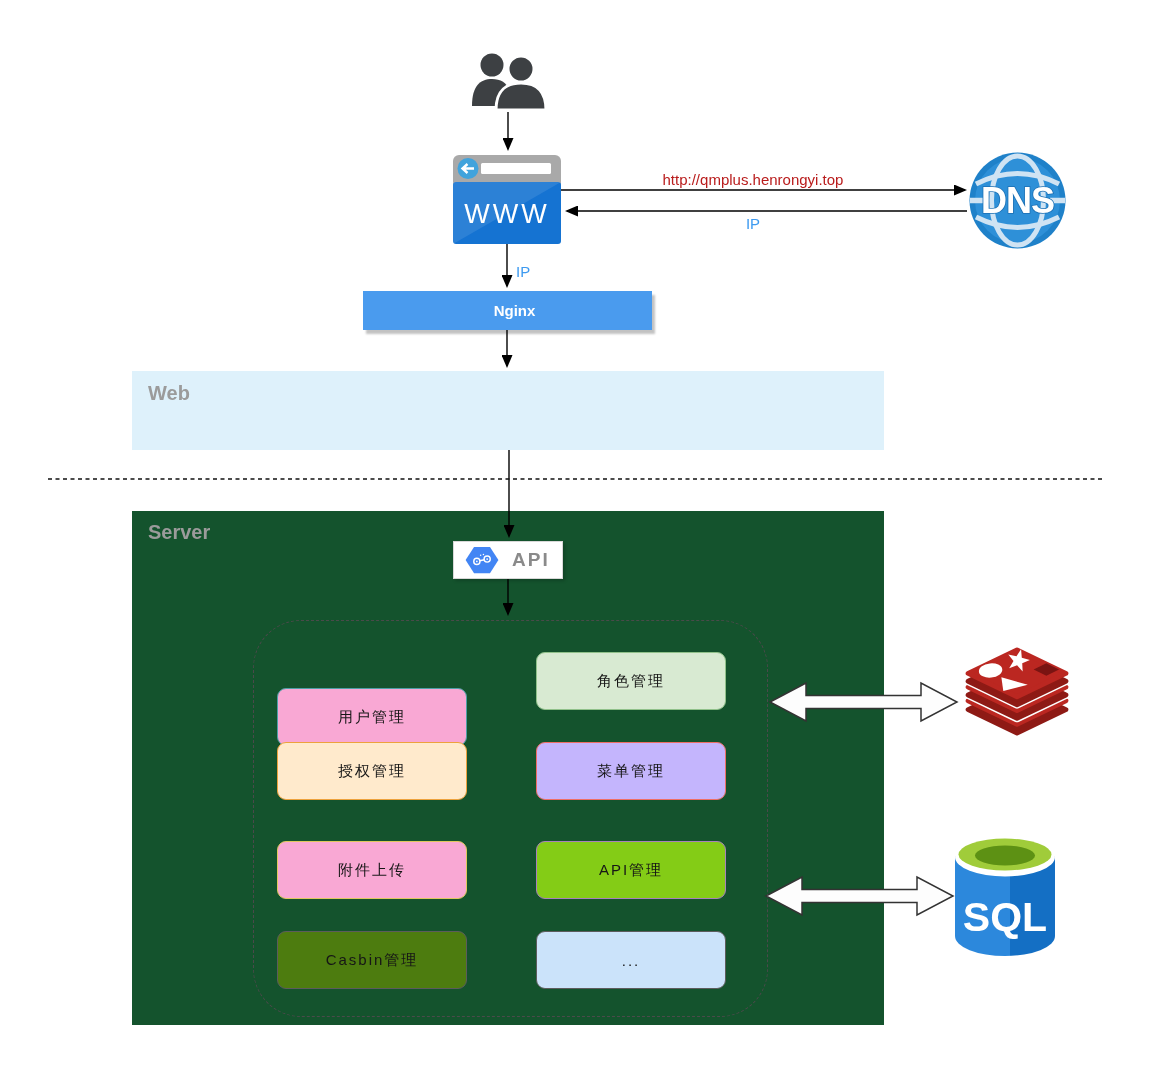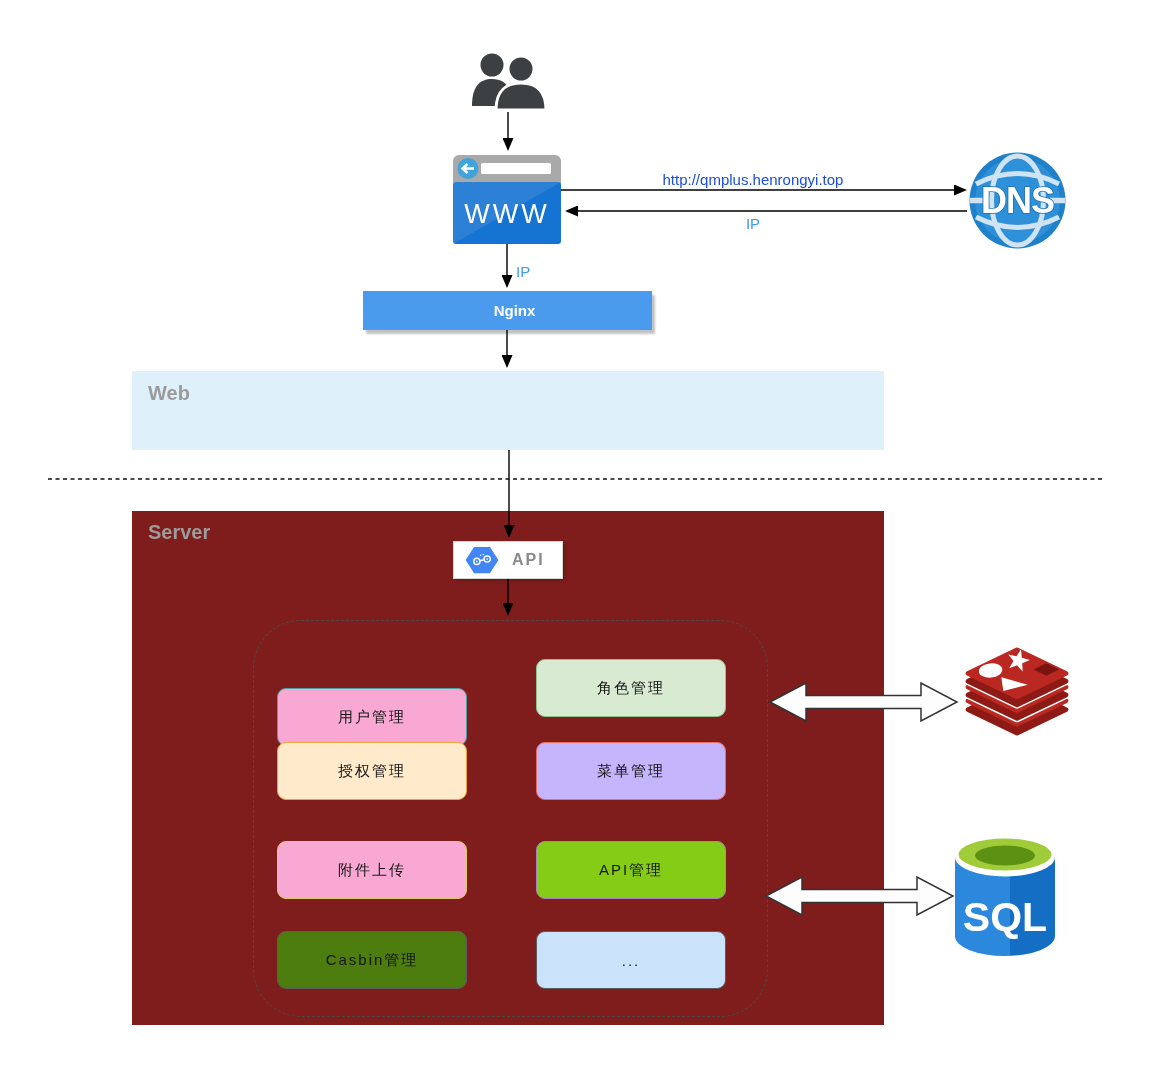--- a/index.html
+++ b/index.html
@@ -8,31 +8,31 @@
   .abs { position:absolute; }
   #arrow-layer { position:absolute; left:0; top:0; width:1161px; height:1081px; }
   .zone-label { font-weight:bold; font-size:20px; color:#9b9b9b; }
   .edge-label { position:absolute; font-size:15px; text-align:center; }
   .module-box { position:absolute; width:190px; height:58px; border-radius:9px; border:1px solid; display:flex; align-items:center; justify-content:center; font-size:15px; letter-spacing:2px; color:#161616; }
   #web-zone { left:132px; top:371px; width:752px; height:79px; padding:11px 0 4px 16px; }
   #server-zone { left:132px; top:511px; width:752px; height:514px; padding:10px 0 0 16px; }
   #dashed-rect { left:253px; top:620px; width:515px; height:397px; border:1.6px dashed #4a4a4a; border-radius:48px; }
   #nginx-bar { left:363px; top:291px; width:289px; height:39px; display:flex; align-items:center; justify-content:center; color:#fff; font-size:15px; font-weight:bold; box-shadow:3px 4px 2px rgba(0,0,0,0.24); }
   #api-box { left:453px; top:541px; width:110px; height:38px; background:#fff; border:1px solid #d8d8d8; box-shadow:2px 2px 3px rgba(0,0,0,0.18); display:flex; align-items:center; justify-content:flex-start; padding-left:11px; gap:13px; }
-  #api-label { color:#8a8a8a; font-weight:bold; font-size:16px; letter-spacing:2px; }
+  #api-label { color:#8a8a8a; font-weight:bold; font-size:19px; letter-spacing:2px; }
 </style>
 </head>
 <body>
 
 <div id="canvas">
 
   <div id="web-zone" class="abs" style="background:#def1fb;">
     <span class="zone-label">Web</span>
   </div>
-  <div id="server-zone" class="abs" style="background:#7f1d1d;">
+  <div id="server-zone" class="abs" style="background:#14532d;">
     <span class="zone-label">Server</span>
   </div>
 
   <svg id="arrow-layer">
     <defs>
       <marker id="ah" markerWidth="13" markerHeight="11" refX="11" refY="5.5" orient="auto" markerUnits="userSpaceOnUse">
         <path d="M0,0 L13,5.5 L0,11 Z" fill="#000"></path>
       </marker>
     </defs>
     <line x1="508" y1="112" x2="508" y2="149" stroke="#000" stroke-width="1.4" marker-end="url(#ah)"></line>
@@ -40,21 +40,21 @@
     <line x1="967" y1="211" x2="567" y2="211" stroke="#000" stroke-width="1.4" marker-end="url(#ah)"></line>
     <line x1="507" y1="244" x2="507" y2="286" stroke="#000" stroke-width="1.4" marker-end="url(#ah)"></line>
     <line x1="507" y1="330" x2="507" y2="366" stroke="#000" stroke-width="1.4" marker-end="url(#ah)"></line>
     <line x1="509" y1="450" x2="509" y2="536" stroke="#000" stroke-width="1.4" marker-end="url(#ah)"></line>
     <line x1="508" y1="579" x2="508" y2="614" stroke="#000" stroke-width="1.4" marker-end="url(#ah)"></line>
     <line x1="48" y1="479" x2="1104" y2="479" stroke="#111" stroke-width="1.3" stroke-dasharray="4 3.5"></line>
     <path d="M770,702 L806,683 L806,695.5 L921,695.5 L921,683 L957,702 L921,721 L921,708.5 L806,708.5 L806,721 Z" fill="#fdfdfd" stroke="#333" stroke-width="1.5"></path>
     <path d="M766,896 L802,877 L802,889.5 L917,889.5 L917,877 L953,896 L917,915 L917,902.5 L802,902.5 L802,915 Z" fill="#fdfdfd" stroke="#333" stroke-width="1.5"></path>
   </svg>
 
-  <div class="edge-label" style="left:553px; top:171px; width:400px; color:#1d4ed8;">http://qmplus.henrongyi.top</div>
+  <div class="edge-label" style="left:553px; top:171px; width:400px; color:#b91c1c;">http://qmplus.henrongyi.top</div>
   <div class="edge-label" style="left:553px; top:215px; width:400px; color:#3d9af0;">IP</div>
   <div class="edge-label" style="left:516px; top:263px; width:30px; color:#3d9af0; text-align:left;">IP</div>
 
   <svg class="abs" style="left:470px; top:52px;" width="80" height="60" viewBox="0 0 80 60">
     <circle cx="22" cy="13" r="11.5" fill="#3d4043"></circle>
     <path d="M2,54 C2,34 10,27 22,27 C34,27 42,34 42,54 Z" fill="#3d4043"></path>
     <circle cx="51" cy="17" r="13" fill="#3d4043" stroke="#fff" stroke-width="3"></circle>
     <path d="M26,58 C26,38 37,31 51,31 C65,31 76,38 76,58 Z" fill="#3d4043" stroke="#fff" stroke-width="3"></path>
   </svg>
 
@@ -93,21 +93,21 @@
       <circle cx="23.5" cy="15" r="0.9" fill="#fff"></circle>
       <circle cx="16.5" cy="11" r="0.8" fill="#fff"></circle>
       <circle cx="19.5" cy="10" r="0.8" fill="#fff"></circle>
     </svg>
     <span id="api-label">API</span>
   </div>
 
   <div id="dashed-rect" class="abs"></div>
   <div id="modules-grid">
       <div class="module-box" style="left: 277px; top: 688px; background: #f9a8d4; border-color: rgb(77, 159, 166);">用户管理</div>
-      <div class="module-box" style="left: 536px; top: 652px; background: rgb(216, 234, 210); border-color: rgb(144, 193, 138); margin-top: 7px;">角色管理</div>
+      <div class="module-box" style="left: 536px; top: 652px; background: rgb(216, 234, 210); border-color: rgb(144, 193, 138);">角色管理</div>
       <div class="module-box" style="left: 277px; top: 742px; background: rgb(255, 234, 204); border-color: rgb(237, 162, 60);">授权管理</div>
       <div class="module-box" style="left: 536px; top: 742px; background: #c4b5fd; border-color: rgb(238, 110, 102);">菜单管理</div>
       <div class="module-box" style="left: 277px; top: 841px; background: #f9a8d4; border-color: rgb(224, 200, 94);">附件上传</div>
       <div class="module-box" style="left: 536px; top: 841px; background: #84cc16; border-color: rgb(169, 129, 188);">API管理</div>
       <div class="module-box" style="left: 277px; top: 931px; background: #4d7c0f; border-color: rgb(92, 92, 92);">Casbin管理</div>
       <div class="module-box" style="left: 536px; top: 931px; background: rgb(203, 227, 250); border-color: rgb(92, 92, 92);">...</div>
     </div>
 
   <svg class="abs" style="left:965px; top:647px;" width="104" height="90" viewBox="0 0 106 92">
     <g stroke-width="5" stroke-linejoin="round">

